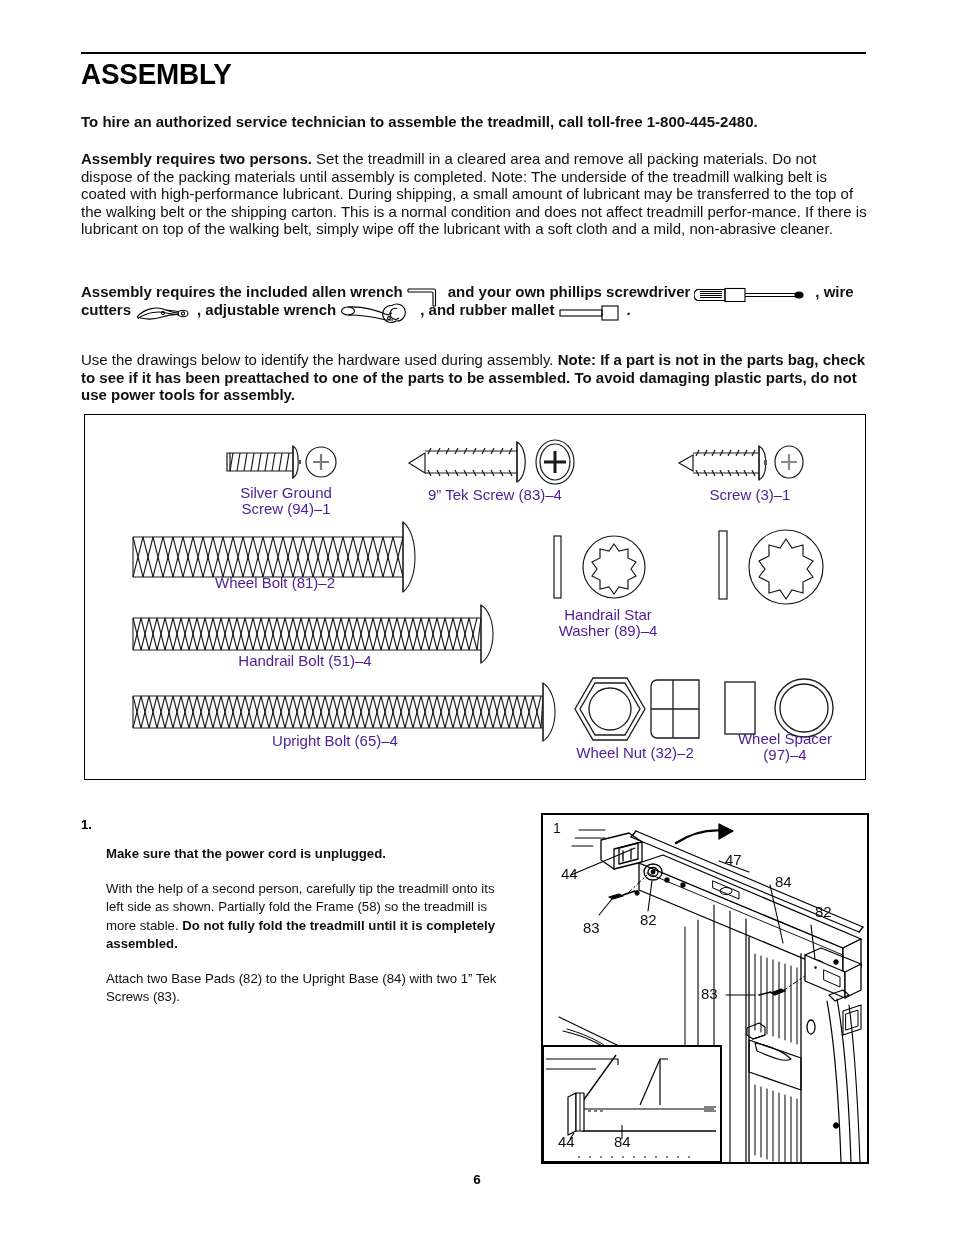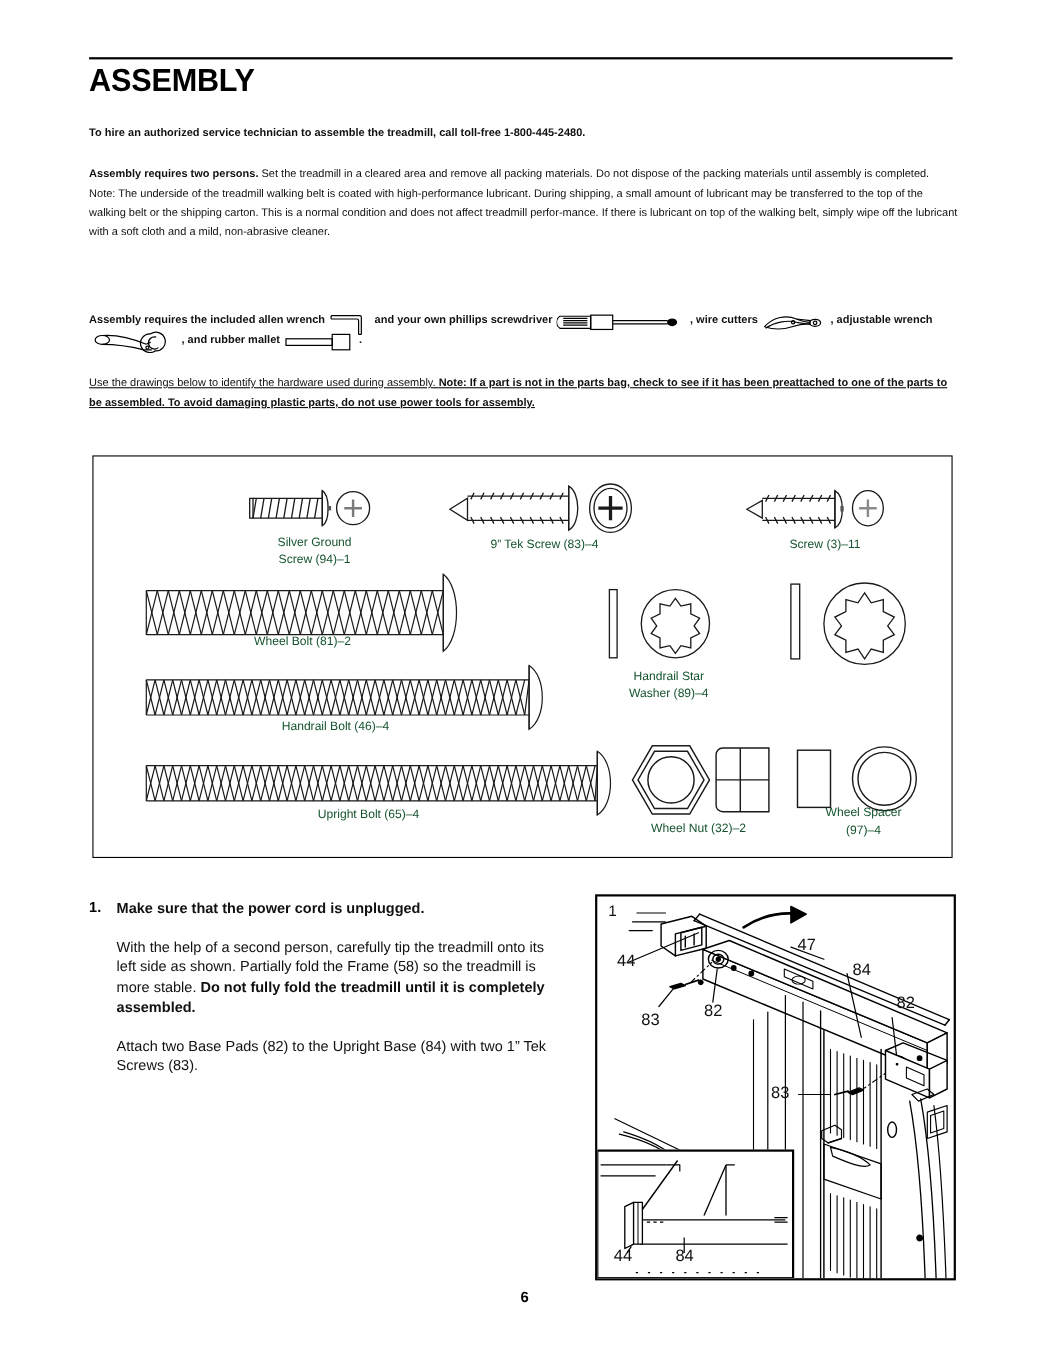--- a/index.html
+++ b/index.html
@@ -15,54 +15,54 @@
   
   .top-rule { position:absolute; left:81px; top:52px; width:785px; height:2px; background:#000; }
   .page-title {
     position:absolute; left:81px; top:58px;
     font-size:29px; font-weight:bold; letter-spacing:-0.2px;
     font-family:"Liberation Sans", sans-serif;
     transform:scaleX(0.96); transform-origin:left center;
   }
 
   
-  .txt { position:absolute; font-size:10px; line-height:17.6px; color:#111; }
+  .txt { position:absolute; font-size:15px; line-height:17.6px; color:#111; }
   .txt b, .bold { font-weight:bold; }
 
   .p-hire { left:81px; top:113px; width:790px; font-weight:bold; }
   .p-two   { left:81px; top:150px; width:790px; }
   .p-tools { left:81px; top:283px; width:795px; font-weight:bold; }
-  .p-use   { left:81px; top:340px; width:790px;text-decoration:underline; }
+  .p-use   { left:81px; top:351px; width:790px; }
 
   
   .tool { display:inline-block; vertical-align:middle; position:relative; }
 
   .tool-allen { width:38px; height:22px; margin:0 3px -8px 4px; }
   .tool-screwdriver { width:118px; height:16px; margin:0 3px -3px 4px; }
   .tool-cutters { width:60px; height:18px; margin:0 2px -4px 4px; }
   .tool-wrench { width:78px; height:20px; margin:0 2px -5px 4px; }
   .tool-mallet { width:66px; height:18px; margin:0 2px -4px 4px; }
 
   
   .hw-box {
     position:absolute; left:84px; top:414px; width:782px; height:366px;
     border:1.6px solid #000; background:#fff;
   }
   .hw-item { position:absolute; }
   .hw-cap {
-    position:absolute; text-align:center; font-size:11px; line-height:16px; color:#14532d;
+    position:absolute; text-align:center; font-size:15px; line-height:16px; color:#4c1d95;
     white-space:pre-line;
   }
 
   
   .step-num { position:absolute; left:81px; top:817px; font-size:13.2px; font-weight:bold; }
   .step-body { position:absolute; left:106px; top:817px; width:400px; font-size:13.2px; line-height:18.5px; color:#111; }
   .step-body p { margin:0 0 16px 0; }
   .step-body p:last-child { margin-bottom:0; }
-  .step-body .hd { font-weight:bold; }
+  .step-body .hd { font-weight:bold;margin-top:28px; }
 
   
   .fig-box {
     position:absolute; left:541px; top:813px; width:328px; height:351px;
     border:2.2px solid #000; background:#fff; overflow:hidden;
   }
   .fig-num { position:absolute; left:10px; top:5px; font-size:14px; color:#111; }
   .fig-label { position:absolute; font-size:15px; color:#111; }
   .inset-box {
     position:absolute; left:-1px; bottom:-1px; width:180px; height:118px;
@@ -172,21 +172,21 @@
           <path d="M22 9 L19 15 M30 9 L27 15 M38 9 L35 15 M46 9 L43 15 M54 9 L51 15 M62 9 L59 15 M70 9 L67 15 M78 9 L75 15"></path>
           <path d="M22 35 L19 29 M30 35 L27 29 M38 35 L35 29 M46 35 L43 29 M54 35 L51 29 M62 35 L59 29 M70 35 L67 29 M78 35 L75 29"></path>
           <path d="M82 5 C91 10, 91 34, 82 39 L82 5 z" fill="#fff"></path>
           <path d="M82 5 L82 39"></path>
           <rect x="87" y="19" width="3" height="5" fill="#555" stroke="none"></rect>
           <ellipse cx="112" cy="21" rx="14" ry="16"></ellipse>
           <path d="M112 13 v16 M104 21 h16" stroke-width="2.2" stroke="#8a8a8a"></path>
         </g>
       </svg>
     </div>
-    <div class="hw-cap" style="left:575px; top:72px; width:180px;">Screw (3)–11</div>
+    <div class="hw-cap" style="left:575px; top:72px; width:180px;">Screw (3)–1</div>
 
     <div class="hw-item" style="left:44px; top:105px;">
       <svg width="292" height="74" viewBox="0 0 292 74">
         <g fill="none" stroke="#1a1a1a" stroke-width="1.1">
           <path d="M4 17 L4 57"></path>
           <path d="M4 17 L274 17 M4 57 L274 57"></path>
           <path d="M4 17 L14 57 M14 17 L24 57 M24 17 L34 57 M34 17 L44 57 M44 17 L54 57 M54 17 L64 57 M64 17 L74 57 M74 17 L84 57 M84 17 L94 57 M94 17 L104 57 M104 17 L114 57 M114 17 L124 57 M124 17 L134 57 M134 17 L144 57 M144 17 L154 57 M154 17 L164 57 M164 17 L174 57 M174 17 L184 57 M184 17 L194 57 M194 17 L204 57 M204 17 L214 57 M214 17 L224 57 M224 17 L234 57 M234 17 L244 57 M244 17 L254 57 M254 17 L264 57 M264 17 L274 57"></path>
           <path d="M14 17 L4 57 M24 17 L14 57 M34 17 L24 57 M44 17 L34 57 M54 17 L44 57 M64 17 L54 57 M74 17 L64 57 M84 17 L74 57 M94 17 L84 57 M104 17 L94 57 M114 17 L104 57 M124 17 L114 57 M134 17 L124 57 M144 17 L134 57 M154 17 L144 57 M164 17 L154 57 M174 17 L164 57 M184 17 L174 57 M194 17 L184 57 M204 17 L194 57 M214 17 L204 57 M224 17 L214 57 M234 17 L224 57 M244 17 L234 57 M254 17 L244 57 M264 17 L254 57 M274 17 L264 57"></path>
           <path d="M274 2 C290 14, 290 60, 274 72 L274 2 z" fill="#fff"></path>
           <path d="M274 2 L274 72"></path>
@@ -200,21 +200,21 @@
         <g fill="none" stroke="#1a1a1a" stroke-width="1.1">
           <path d="M4 15 L4 47"></path>
           <path d="M4 15 L352 15 M4 47 L352 47"></path>
           <path d="M4 15 L12 47 M12 15 L20 47 M20 15 L28 47 M28 15 L36 47 M36 15 L44 47 M44 15 L52 47 M52 15 L60 47 M60 15 L68 47 M68 15 L76 47 M76 15 L84 47 M84 15 L92 47 M92 15 L100 47 M100 15 L108 47 M108 15 L116 47 M116 15 L124 47 M124 15 L132 47 M132 15 L140 47 M140 15 L148 47 M148 15 L156 47 M156 15 L164 47 M164 15 L172 47 M172 15 L180 47 M180 15 L188 47 M188 15 L196 47 M196 15 L204 47 M204 15 L212 47 M212 15 L220 47 M220 15 L228 47 M228 15 L236 47 M236 15 L244 47 M244 15 L252 47 M252 15 L260 47 M260 15 L268 47 M268 15 L276 47 M276 15 L284 47 M284 15 L292 47 M292 15 L300 47 M300 15 L308 47 M308 15 L316 47 M316 15 L324 47 M324 15 L332 47 M332 15 L340 47 M340 15 L348 47"></path>
           <path d="M12 15 L4 47 M20 15 L12 47 M28 15 L20 47 M36 15 L28 47 M44 15 L36 47 M52 15 L44 47 M60 15 L52 47 M68 15 L60 47 M76 15 L68 47 M84 15 L76 47 M92 15 L84 47 M100 15 L92 47 M108 15 L100 47 M116 15 L108 47 M124 15 L116 47 M132 15 L124 47 M140 15 L132 47 M148 15 L140 47 M156 15 L148 47 M164 15 L156 47 M172 15 L164 47 M180 15 L172 47 M188 15 L180 47 M196 15 L188 47 M204 15 L196 47 M212 15 L204 47 M220 15 L212 47 M228 15 L220 47 M236 15 L228 47 M244 15 L236 47 M252 15 L244 47 M260 15 L252 47 M268 15 L260 47 M276 15 L268 47 M284 15 L276 47 M292 15 L284 47 M300 15 L292 47 M308 15 L300 47 M316 15 L308 47 M324 15 L316 47 M332 15 L324 47 M340 15 L332 47 M348 15 L340 47 M352 15 L348 47"></path>
           <path d="M352 2 C368 12, 368 50, 352 60 L352 2 z" fill="#fff"></path>
           <path d="M352 2 L352 60"></path>
         </g>
       </svg>
     </div>
-    <div class="hw-cap" style="left:60px; top:238px; width:320px;">Handrail Bolt (46)–4</div>
+    <div class="hw-cap" style="left:60px; top:238px; width:320px;">Handrail Bolt (51)–4</div>
 
     <div class="hw-item" style="left:44px; top:266px;">
       <svg width="440" height="62" viewBox="0 0 440 62">
         <g fill="none" stroke="#1a1a1a" stroke-width="1.1">
           <path d="M4 15 L4 47"></path>
           <path d="M4 15 L414 15 M4 47 L414 47"></path>
           <path d="M4 15 L12 47 M12 15 L20 47 M20 15 L28 47 M28 15 L36 47 M36 15 L44 47 M44 15 L52 47 M52 15 L60 47 M60 15 L68 47 M68 15 L76 47 M76 15 L84 47 M84 15 L92 47 M92 15 L100 47 M100 15 L108 47 M108 15 L116 47 M116 15 L124 47 M124 15 L132 47 M132 15 L140 47 M140 15 L148 47 M148 15 L156 47 M156 15 L164 47 M164 15 L172 47 M172 15 L180 47 M180 15 L188 47 M188 15 L196 47 M196 15 L204 47 M204 15 L212 47 M212 15 L220 47 M220 15 L228 47 M228 15 L236 47 M236 15 L244 47 M244 15 L252 47 M252 15 L260 47 M260 15 L268 47 M268 15 L276 47 M276 15 L284 47 M284 15 L292 47 M292 15 L300 47 M300 15 L308 47 M308 15 L316 47 M316 15 L324 47 M324 15 L332 47 M332 15 L340 47 M340 15 L348 47 M348 15 L356 47 M356 15 L364 47 M364 15 L372 47 M372 15 L380 47 M380 15 L388 47 M388 15 L396 47 M396 15 L404 47 M404 15 L412 47"></path>
           <path d="M12 15 L4 47 M20 15 L12 47 M28 15 L20 47 M36 15 L28 47 M44 15 L36 47 M52 15 L44 47 M60 15 L52 47 M68 15 L60 47 M76 15 L68 47 M84 15 L76 47 M92 15 L84 47 M100 15 L92 47 M108 15 L100 47 M116 15 L108 47 M124 15 L116 47 M132 15 L124 47 M140 15 L132 47 M148 15 L140 47 M156 15 L148 47 M164 15 L156 47 M172 15 L164 47 M180 15 L172 47 M188 15 L180 47 M196 15 L188 47 M204 15 L196 47 M212 15 L204 47 M220 15 L212 47 M228 15 L220 47 M236 15 L228 47 M244 15 L236 47 M252 15 L244 47 M260 15 L252 47 M268 15 L260 47 M276 15 L268 47 M284 15 L276 47 M292 15 L284 47 M300 15 L292 47 M308 15 L300 47 M316 15 L308 47 M324 15 L316 47 M332 15 L324 47 M340 15 L332 47 M348 15 L340 47 M356 15 L348 47 M364 15 L356 47 M372 15 L364 47 M380 15 L372 47 M388 15 L380 47 M396 15 L388 47 M404 15 L396 47 M412 15 L404 47 M414 15 L412 47"></path>
           <path d="M414 2 C430 12, 430 50, 414 60 L414 2 z" fill="#fff"></path>
           <path d="M414 2 L414 60"></path>

